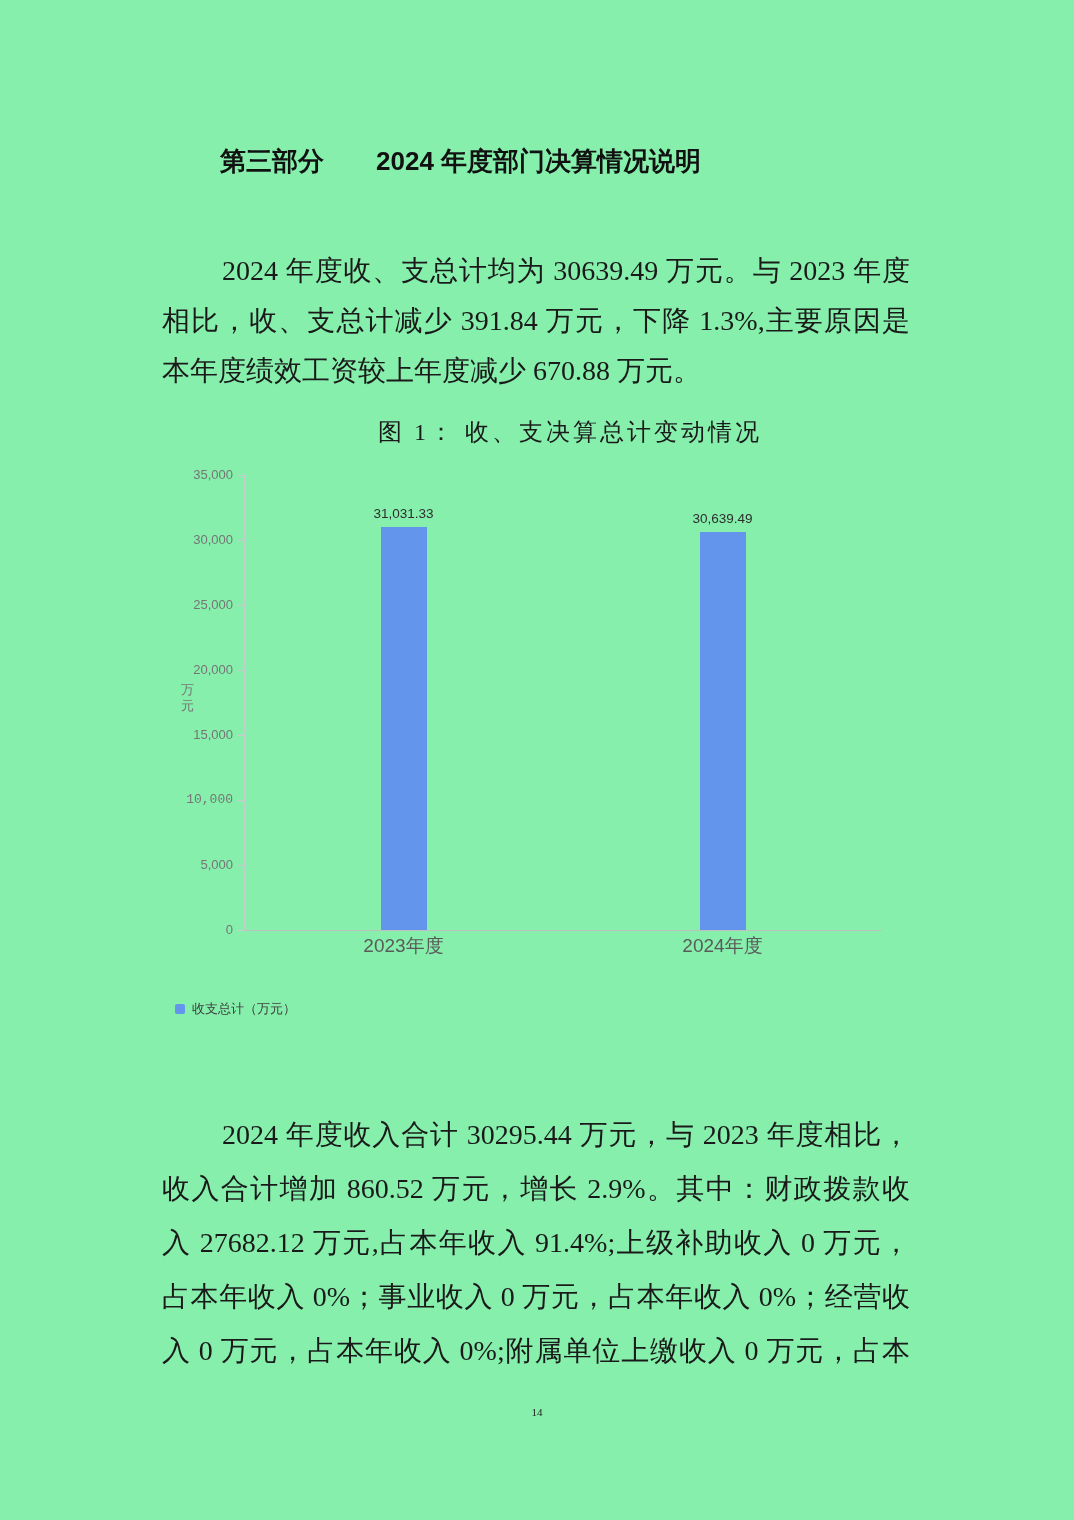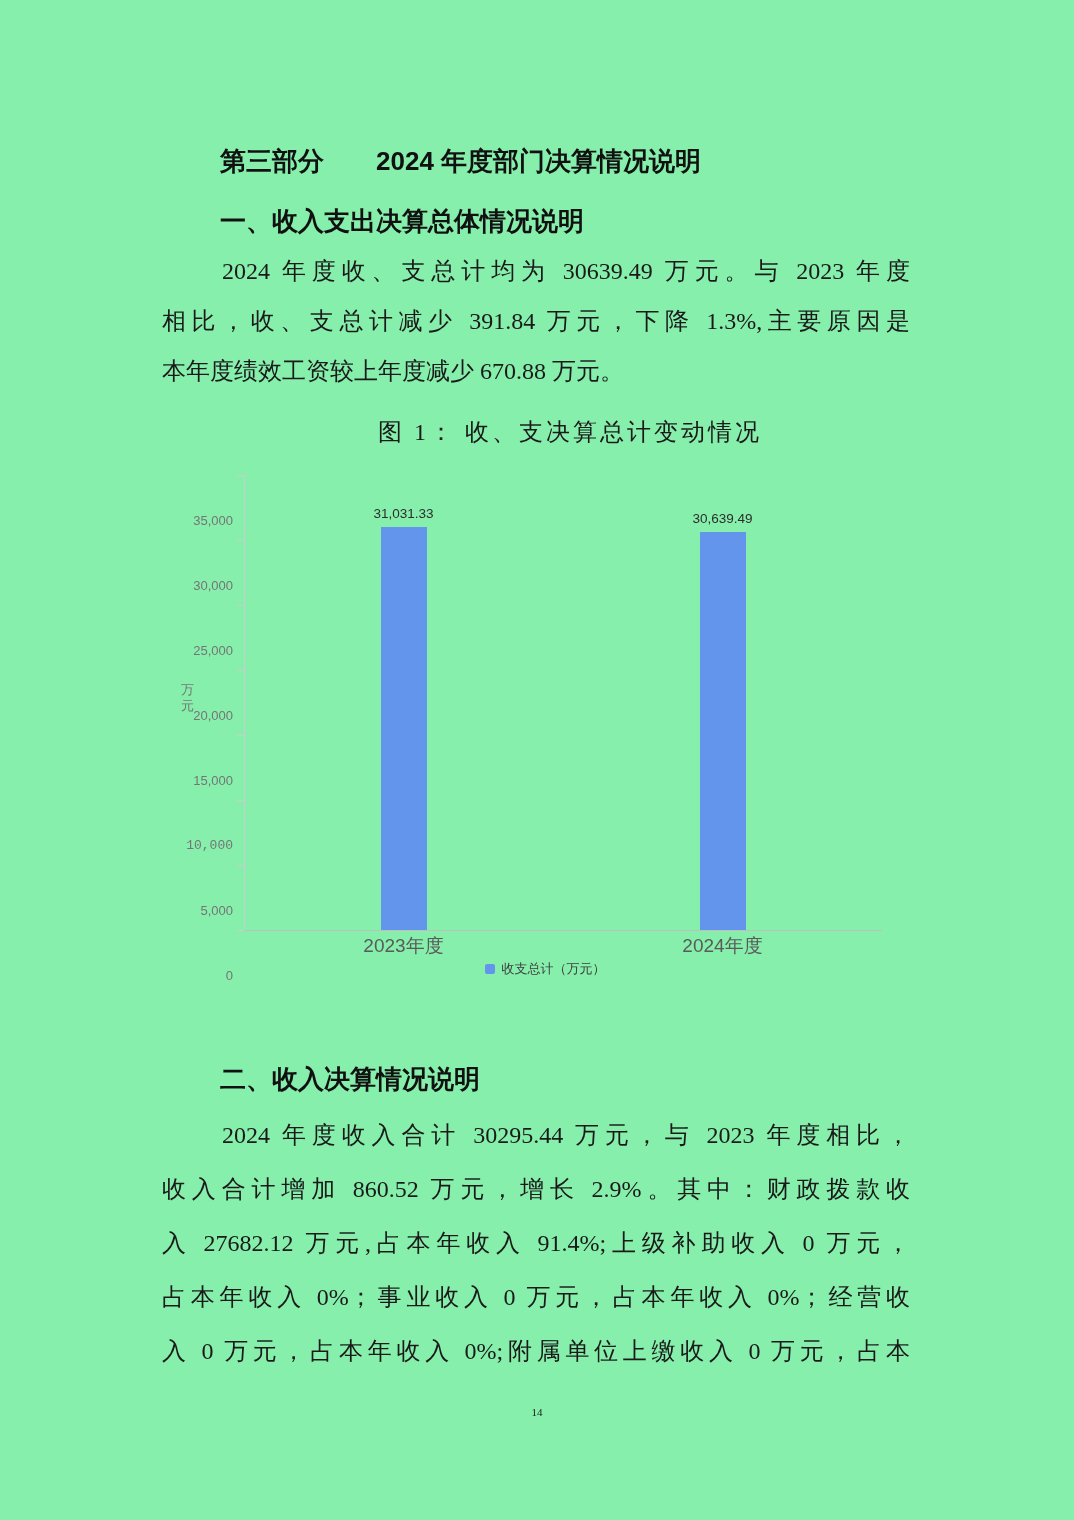--- a/index.html
+++ b/index.html
@@ -14,21 +14,21 @@
   }
   .abs{position:absolute;}
   .h1, .h2{
     font-family:"Liberation Sans","DejaVu Sans",sans-serif;
     font-weight:700;
     font-size:26px;
     white-space:nowrap;
     color:#111;
   }
   .para{
-    font-size:24px;
+    font-size:28px;
     color:#1a1a1a;
   }
   .tline{
     width:748px;
     line-height:50px;
     text-align:justify;
     text-align-last:justify;
   }
   .para2 .tline{line-height:54px;}
   .tline.first{ text-indent:60px; }
@@ -44,21 +44,20 @@
   
   .chart{
     width:740px;height:530px;
     font-family:"Liberation Sans","DejaVu Sans",sans-serif;
   }
   .chart .ytick-label{
     position:absolute;left:0;width:58px;
     text-align:right;
     font-size:13px;color:#757575;
     line-height:14px;
-    margin-top:46px;
   }
   .chart .ytick-mark{
     position:absolute;height:1px;background:#cccccc;
   }
   .chart .yaxis-line{
     position:absolute;width:1px;background:#cccccc;
   }
   .chart .xaxis-line{
     position:absolute;height:1px;background:#c0c0c0;
   }
@@ -73,41 +72,40 @@
     position:absolute;width:140px;text-align:center;
     font-size:19px;color:#5a5a5a;line-height:16px;
   }
   .chart .ytitle{
     position:absolute;
     font-size:13px;color:#757575;line-height:16px;
     white-space:pre-line;text-align:center;
   }
   .chart .legend{
     position:absolute;left:0;width:100%;
-    display:flex;align-items:center;justify-content:center;
+    display:flex;align-items:center;justify-content:flex-start;margin-top:40px;
   }
   .chart .legend-swatch{
     width:10px;height:10px;border-radius:2px;margin-right:7px;
   }
   .chart .legend-label{
     font-size:13px;color:#3c3c3c;
   }
   .pagenum{
     width:100%;text-align:center;
     font-size:11px;color:#222;
   }
 </style>
 </head>
 <body>
 
 <div class="page">
 
   <div class="abs h1" style="left:220px;top:144px;">第三部分　　2024 年度部门决算情况说明</div>
 
-  <div class="abs h2" style="left:220px;top:204px;">一、收入支出决算总体情况说明</div>
 
   <div class="abs para para1" style="left:162px;top:246px;">
     <div class="tline first">2024 年度收、支总计均为 30639.49 万元。与 2023 年度</div>
     <div class="tline">相比，收、支总计减少 391.84 万元，下降 1.3%,主要原因是</div>
     <div class="tline lastline">本年度绩效工资较上年度减少 670.88 万元。</div>
   </div>
 
   <div class="abs caption" style="left:165px;top:416px;">图 1： 收、支决算总计变动情况</div>
 
   <div class="abs chart" style="left:175px;top:460px;">
@@ -136,21 +134,20 @@
       <div class="bar-label" style="left: 477.5px; top: 51px;">30,639.49</div>
       <div class="cat-label" style="left: 477.5px; top: 478px;">2024年度</div>
       <div class="ytitle" style="left: 6px; top: 222px;">万
 元</div>
       <div class="legend" style="top: 500px;">
         <span class="legend-swatch" style="background: rgb(100, 149, 237);"></span>
         <span class="legend-label">收支总计（万元）</span>
       </div>
     </div>
 
-  <div class="abs h2" style="left:220px;top:1062px;">二、收入决算情况说明</div>
 
   <div class="abs para para2" style="left:162px;top:1108px;">
     <div class="tline first">2024 年度收入合计 30295.44 万元，与 2023 年度相比，</div>
     <div class="tline">收入合计增加 860.52 万元，增长 2.9%。其中：财政拨款收</div>
     <div class="tline">入 27682.12 万元,占本年收入 91.4%;上级补助收入 0 万元，</div>
     <div class="tline">占本年收入 0%；事业收入 0 万元，占本年收入 0%；经营收</div>
     <div class="tline">入 0 万元，占本年收入 0%;附属单位上缴收入 0 万元，占本</div>
   </div>
 
   <div class="abs pagenum" style="left:0;top:1406px;">14</div>

